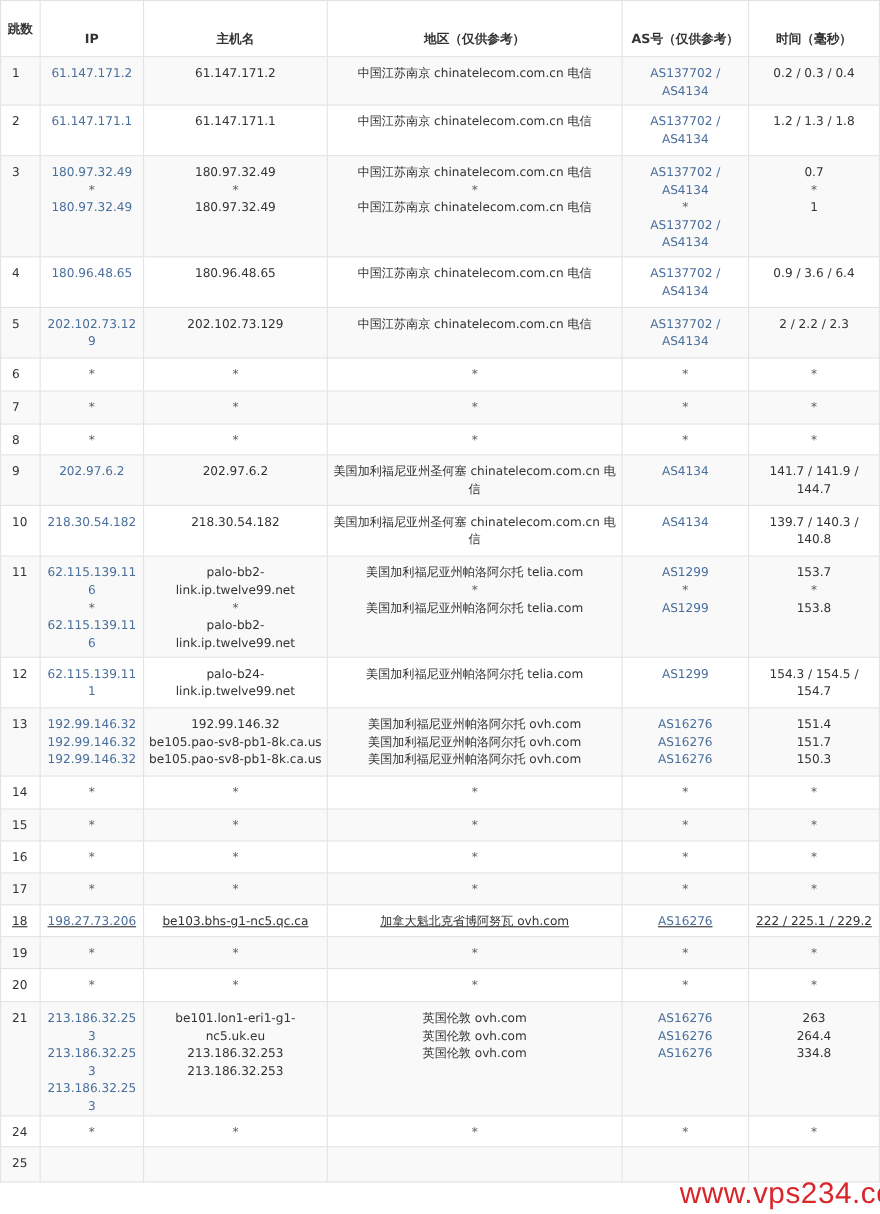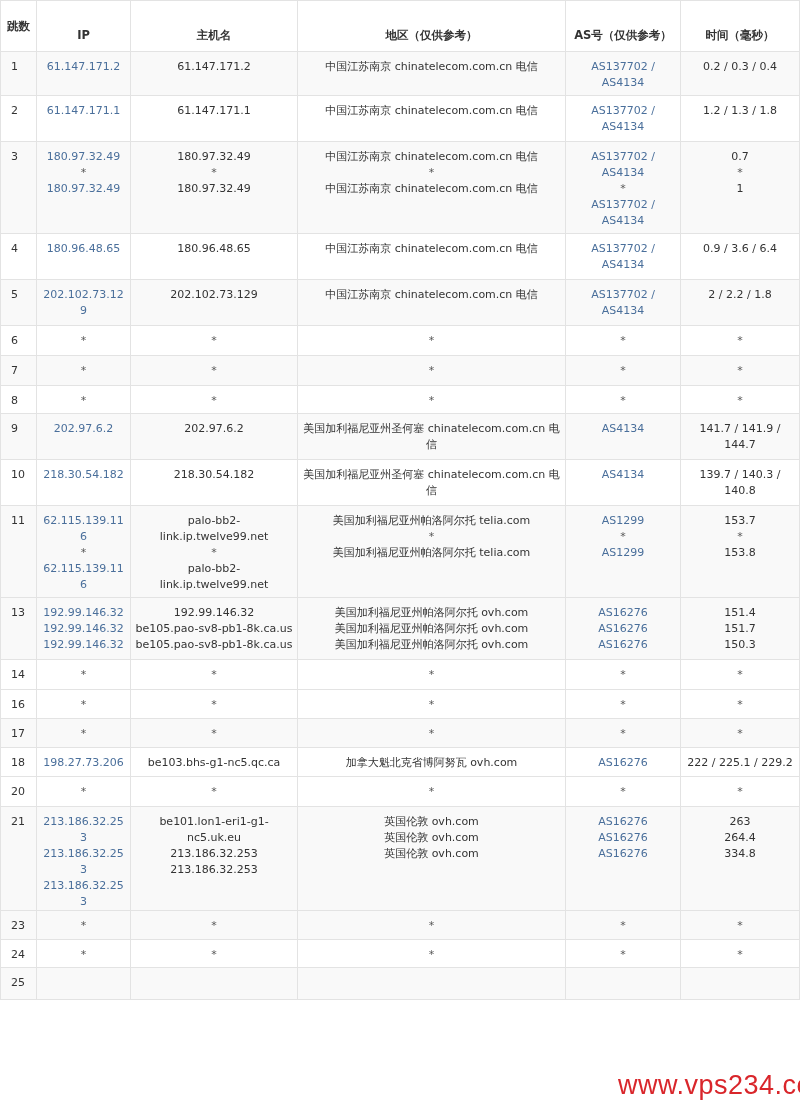--- a/index.html
+++ b/index.html
@@ -135,21 +135,21 @@
           <span class="line">202.102.73.129</span>
         </td>
         <td>
           <span class="line">中国江苏南京 chinatelecom.com.cn 电信</span>
         </td>
         <td>
           <span class="line as">AS137702 /</span>
           <span class="line as">AS4134</span>
         </td>
         <td>
-          <span class="line">2 / 2.2 / 1.8</span>
+          <span class="line">2 / 2.2 / 2.3</span>
         </td>
       </tr>
       <tr class="even" style="height: 30px;">
         <td class="hop">6</td>
         <td>
           <span class="line star">*</span>
         </td>
         <td>
           <span class="line star">*</span>
         </td>
@@ -254,20 +254,38 @@
         </td>
         <td>
           <span class="line as">AS1299</span>
           <span class="line star">*</span>
           <span class="line as">AS1299</span>
         </td>
         <td>
           <span class="line">153.7</span>
           <span class="line star">*</span>
           <span class="line">153.8</span>
+        </td>
+      </tr>
+      <tr class="even" style="height: 46px;">
+        <td class="hop">12</td>
+        <td>
+          <span class="line ip">62.115.139.111</span>
+        </td>
+        <td>
+          <span class="line">palo-b24-link.ip.twelve99.net</span>
+        </td>
+        <td>
+          <span class="line">美国加利福尼亚州帕洛阿尔托 telia.com</span>
+        </td>
+        <td>
+          <span class="line as">AS1299</span>
+        </td>
+        <td>
+          <span class="line">154.3 / 154.5 / 154.7</span>
         </td>
       </tr>
       <tr class="odd" style="height: 62px;">
         <td class="hop">13</td>
         <td>
           <span class="line ip">192.99.146.32</span>
           <span class="line ip">192.99.146.32</span>
           <span class="line ip">192.99.146.32</span>
         </td>
         <td>
@@ -302,20 +320,38 @@
         <td>
           <span class="line star">*</span>
         </td>
         <td>
           <span class="line star">*</span>
         </td>
         <td>
           <span class="line star">*</span>
         </td>
       </tr>
+      <tr class="odd" style="height: 29px;">
+        <td class="hop">15</td>
+        <td>
+          <span class="line star">*</span>
+        </td>
+        <td>
+          <span class="line star">*</span>
+        </td>
+        <td>
+          <span class="line star">*</span>
+        </td>
+        <td>
+          <span class="line star">*</span>
+        </td>
+        <td>
+          <span class="line star">*</span>
+        </td>
+      </tr>
       <tr class="even" style="height: 29px;">
         <td class="hop">16</td>
         <td>
           <span class="line star">*</span>
         </td>
         <td>
           <span class="line star">*</span>
         </td>
         <td>
           <span class="line star">*</span>
@@ -338,36 +374,54 @@
         <td>
           <span class="line star">*</span>
         </td>
         <td>
           <span class="line star">*</span>
         </td>
         <td>
           <span class="line star">*</span>
         </td>
       </tr>
-      <tr class="even" style="height: 29px;">
+      <tr class="even" style="height: 29px; text-decoration: underline;">
         <td class="hop">18</td>
         <td>
           <span class="line ip">198.27.73.206</span>
         </td>
         <td>
           <span class="line">be103.bhs-g1-nc5.qc.ca</span>
         </td>
         <td>
           <span class="line">加拿大魁北克省博阿努瓦 ovh.com</span>
         </td>
         <td>
           <span class="line as">AS16276</span>
         </td>
         <td>
           <span class="line">222 / 225.1 / 229.2</span>
+        </td>
+      </tr>
+      <tr class="odd" style="height: 29px;">
+        <td class="hop">19</td>
+        <td>
+          <span class="line star">*</span>
+        </td>
+        <td>
+          <span class="line star">*</span>
+        </td>
+        <td>
+          <span class="line star">*</span>
+        </td>
+        <td>
+          <span class="line star">*</span>
+        </td>
+        <td>
+          <span class="line star">*</span>
         </td>
       </tr>
       <tr class="even" style="height: 30px; padding-left: 42px;">
         <td class="hop">20</td>
         <td>
           <span class="line star">*</span>
         </td>
         <td>
           <span class="line star">*</span>
         </td>
@@ -400,38 +454,20 @@
         </td>
         <td>
           <span class="line as">AS16276</span>
           <span class="line as">AS16276</span>
           <span class="line as">AS16276</span>
         </td>
         <td>
           <span class="line">263</span>
           <span class="line">264.4</span>
           <span class="line">334.8</span>
-        </td>
-      </tr>
-      <tr class="odd" style="height: 29px;">
-        <td class="hop">23</td>
-        <td>
-          <span class="line star">*</span>
-        </td>
-        <td>
-          <span class="line star">*</span>
-        </td>
-        <td>
-          <span class="line star">*</span>
-        </td>
-        <td>
-          <span class="line star">*</span>
-        </td>
-        <td>
-          <span class="line star">*</span>
         </td>
       </tr>
       <tr class="even" style="height: 28px;">
         <td class="hop">24</td>
         <td>
           <span class="line star">*</span>
         </td>
         <td>
           <span class="line star">*</span>
         </td>

